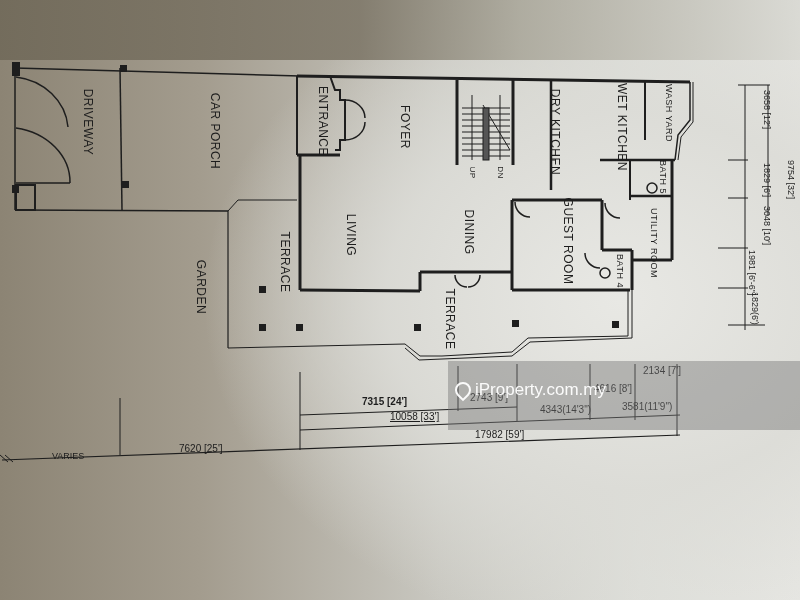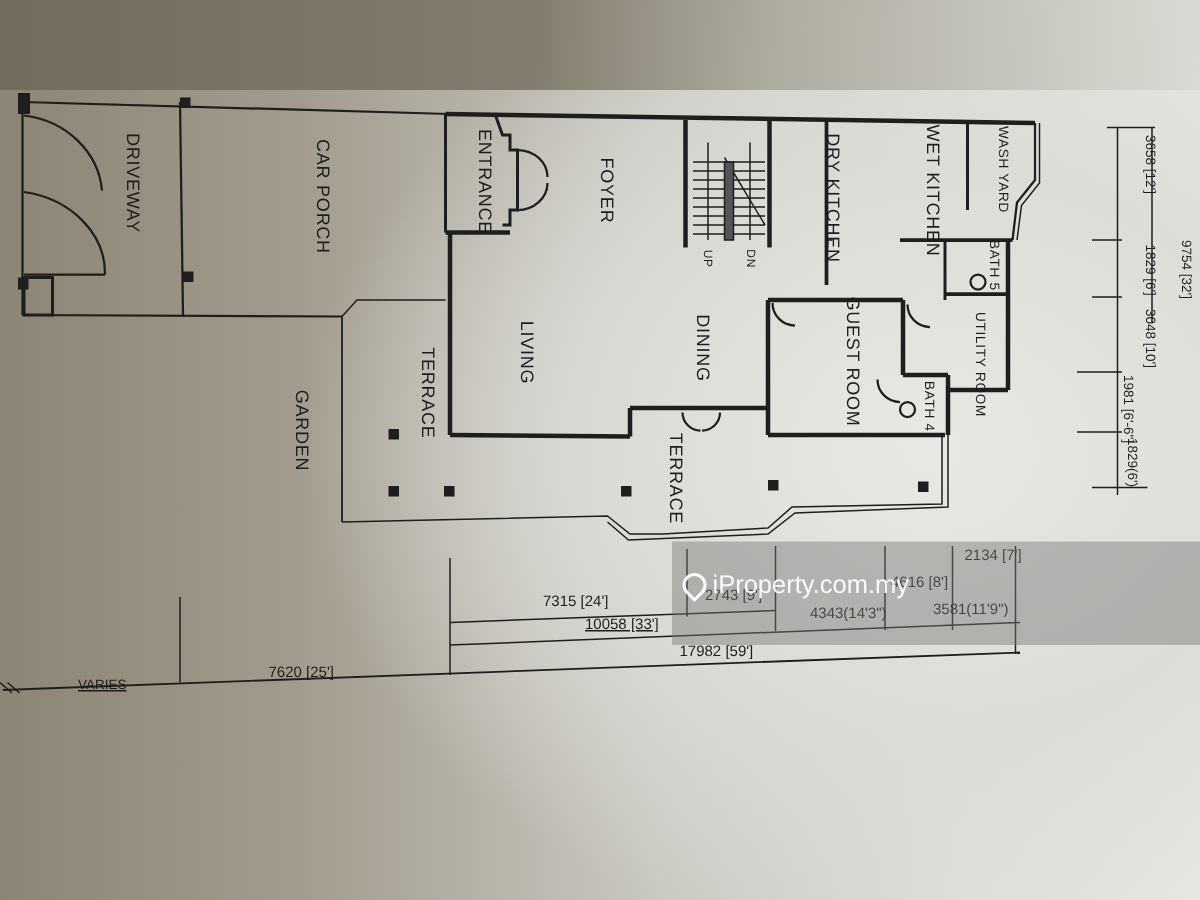--- a/index.html
+++ b/index.html
@@ -160,28 +160,28 @@
 <span class="lbl sm" style="left:466px;top:168px;font-size:8px;">UP</span>
 <span class="lbl sm" style="left:494px;top:168px;font-size:8px;">DN</span>
 
 <span class="dimv" style="left:772px;top:90px;">3658 [12']</span>
 <span class="dimv" style="left:772px;top:163px;">1829 [6']</span>
 <span class="dimv" style="left:772px;top:206px;">3048 [10']</span>
 <span class="dimv" style="left:757px;top:250px;">1981 [6'-6"]</span>
 <span class="dimv" style="left:760px;top:292px;">1829(6')</span>
 <span class="dimv" style="left:796px;top:160px;">9754 [32']</span>
 
-<span class="dim" style="left:362px;top:396px;">7315 [24']</span>
+<span class="dim" style="left:362px;top:396px;font-weight:bold;">7315 [24']</span>
 <span class="dim" style="left:470px;top:392px;">2743 [9']</span>
 <span class="dim" style="left:594px;top:383px;">4616 [8']</span>
 <span class="dim" style="left:643px;top:365px;">2134 [7']</span>
 <span class="dim" style="left:390px;top:411px;text-decoration:underline;">10058 [33']</span>
 <span class="dim" style="left:540px;top:404px;">4343(14'3")</span>
 <span class="dim" style="left:622px;top:401px;">3581(11'9")</span>
-<span class="dim" style="left:453px;top:429px;">17982 [59']</span>
+<span class="dim" style="left:475px;top:429px;">17982 [59']</span>
 <span class="dim" style="left:179px;top:443px;">7620 [25']</span>
-<span class="dim" style="left:52px;top:451px;font-size:9px;text-decoration:underline;">VARIES</span>
+<span class="dim" style="left:52px;top:451px;font-size:9px;">VARIES</span>
 
 <div class="banner"></div>
 <div class="wm">
   <span class="pin"></span>
   <span>iProperty.com.my</span>
 </div>
 
 </body></html>

